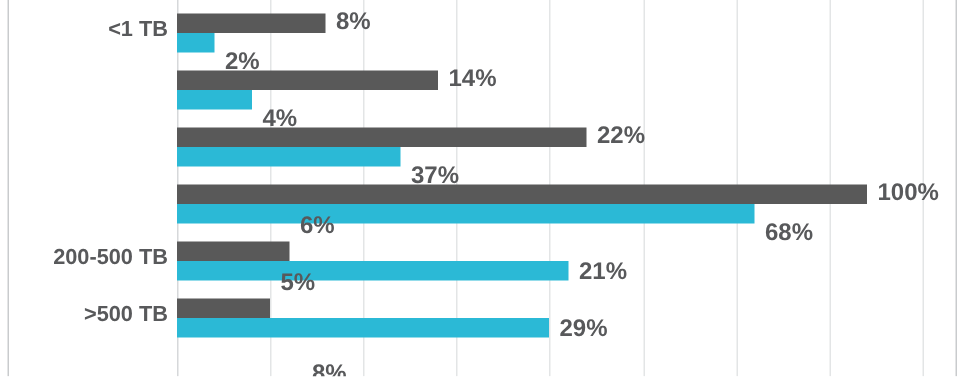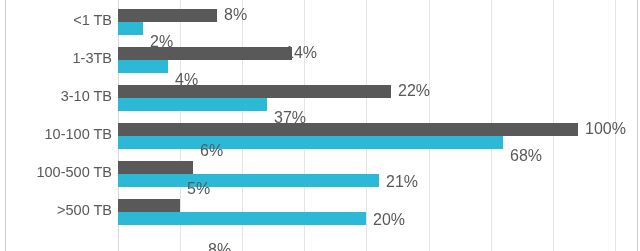--- a/index.html
+++ b/index.html
@@ -11,20 +11,21 @@
   body {
     font-family: "Liberation Sans", sans-serif;
   }
 
   #chart-root {
     position: relative;
     width: 640px;
     height: 251px;
     background: #ffffff;
     overflow: hidden;
+    font-weight: bold;
   }
 
   
   .frame-line {
     position: absolute;
     top: 0;
     height: 251px;
     width: 1px;
     background: #c9cbcd;
   }
@@ -101,51 +102,48 @@
       <div class="gridline" style="left: 366px;"></div>
       <div class="gridline" style="left: 429px;"></div>
       <div class="gridline" style="left: 491px;"></div>
       <div class="gridline" style="left: 553px;"></div>
       <div class="gridline" style="left: 615px;"></div>
     </div>
   <div class="axis-line"></div>
 
   <div id="category-axis">
       <div class="cat-label" style="top: 13px;">&lt;1 TB</div>
-      <div class="cat-label" style="top: 51px;">1-3TB</div>
-      <div class="cat-label" style="top: 89px;">3-10 TB</div>
-      <div class="cat-label" style="top: 127px;">10-100 TB</div>
-      <div class="cat-label" style="top: 165px;">100-500 TB</div>
+      <div class="cat-label" style="top: 165px;">200-500 TB</div>
       <div class="cat-label" style="top: 203px;">&gt;500 TB</div>
     </div>
 
   <div id="bars-layer">
       <div class="bar series-a" style="left: 118px; top: 9px; width: 99px;"></div>
       <div class="bar series-a" style="left: 118px; top: 47px; width: 174px;"></div>
       <div class="bar series-a" style="left: 118px; top: 85px; width: 273px;"></div>
       <div class="bar series-a" style="left: 118px; top: 123px; width: 460px;"></div>
       <div class="bar series-a" style="left: 118px; top: 161px; width: 75px;"></div>
       <div class="bar series-a" style="left: 118px; top: 199px; width: 62px;"></div>
       <div class="bar series-b" style="left: 118px; top: 22px; width: 25px;"></div>
       <div class="bar series-b" style="left: 118px; top: 60px; width: 50px;"></div>
       <div class="bar series-b" style="left: 118px; top: 98px; width: 149px;"></div>
       <div class="bar series-b" style="left: 118px; top: 136px; width: 385px;"></div>
       <div class="bar series-b" style="left: 118px; top: 174px; width: 261px;"></div>
       <div class="bar series-b" style="left: 118px; top: 212px; width: 248px;"></div>
     </div>
 
   <div id="labels-layer">
       <div class="value-label" style="left: 224px; top: 7px;">8%</div>
-      <div class="value-label" style="left: 285px; top: 45px;">14%</div>
+      <div class="value-label" style="left: 299px; top: 45px;">14%</div>
       <div class="value-label" style="left: 398px; top: 83px;">22%</div>
       <div class="value-label" style="left: 585px; top: 121px;">100%</div>
       <div class="value-label" style="left: 200px; top: 143px;">6%</div>
       <div class="value-label" style="left: 187px; top: 181px;">5%</div>
       <div class="value-label" style="left: 150px; top: 34px;">2%</div>
       <div class="value-label" style="left: 175px; top: 72px;">4%</div>
       <div class="value-label" style="left: 274px; top: 110px;">37%</div>
       <div class="value-label" style="left: 510px; top: 148px;">68%</div>
       <div class="value-label" style="left: 386px; top: 174px;">21%</div>
-      <div class="value-label" style="left: 373px; top: 212px;">20%</div>
+      <div class="value-label" style="left: 373px; top: 212px;">29%</div>
       <div class="value-label" style="left: 208px; top: 242px;">8%</div>
     </div>
 
 </div>
 
 </body></html>

